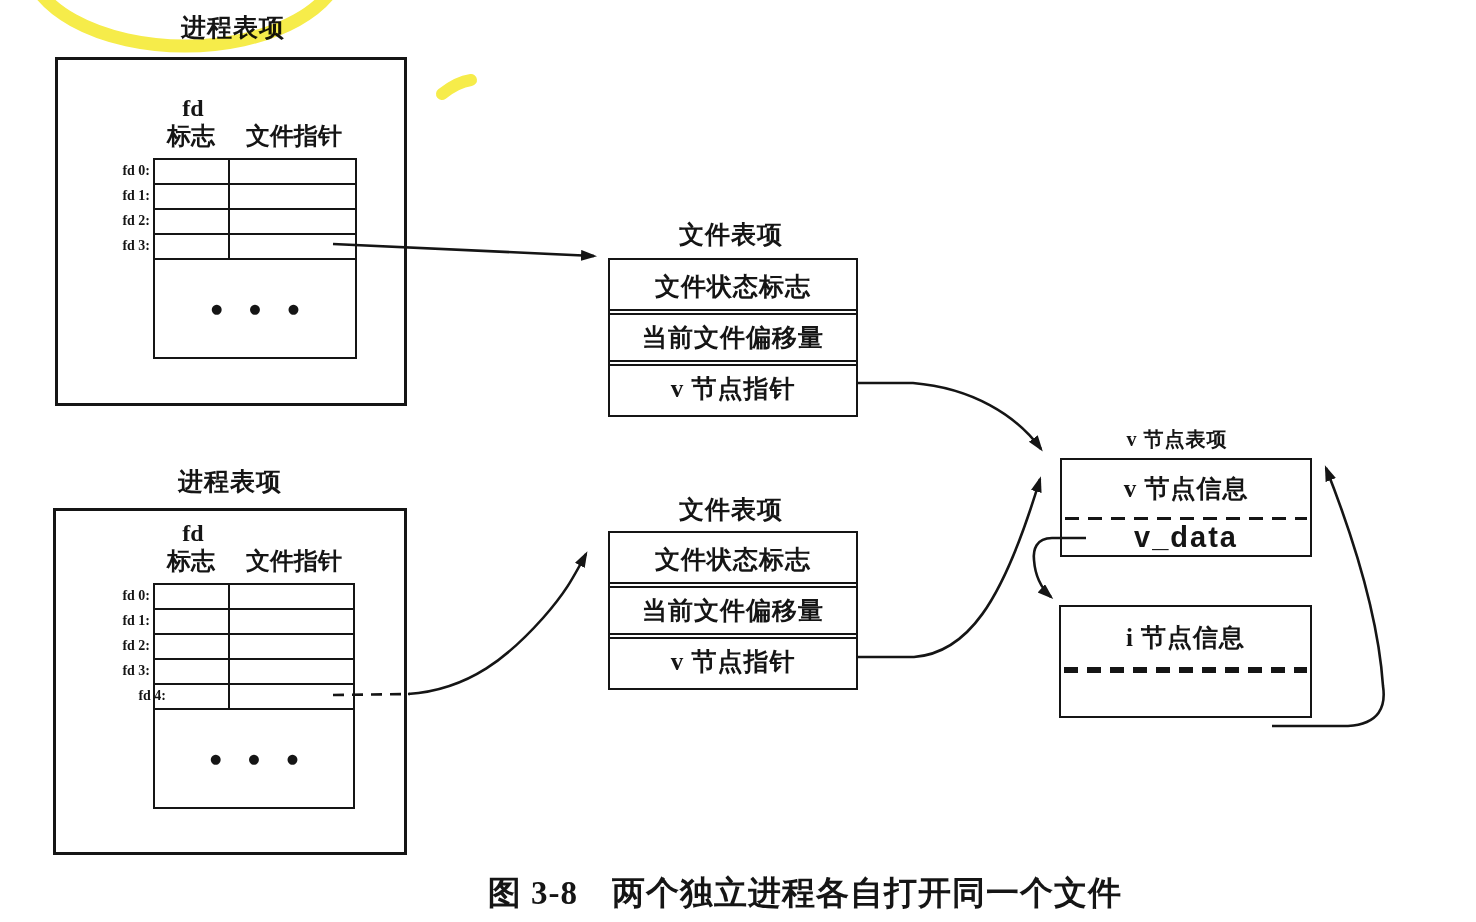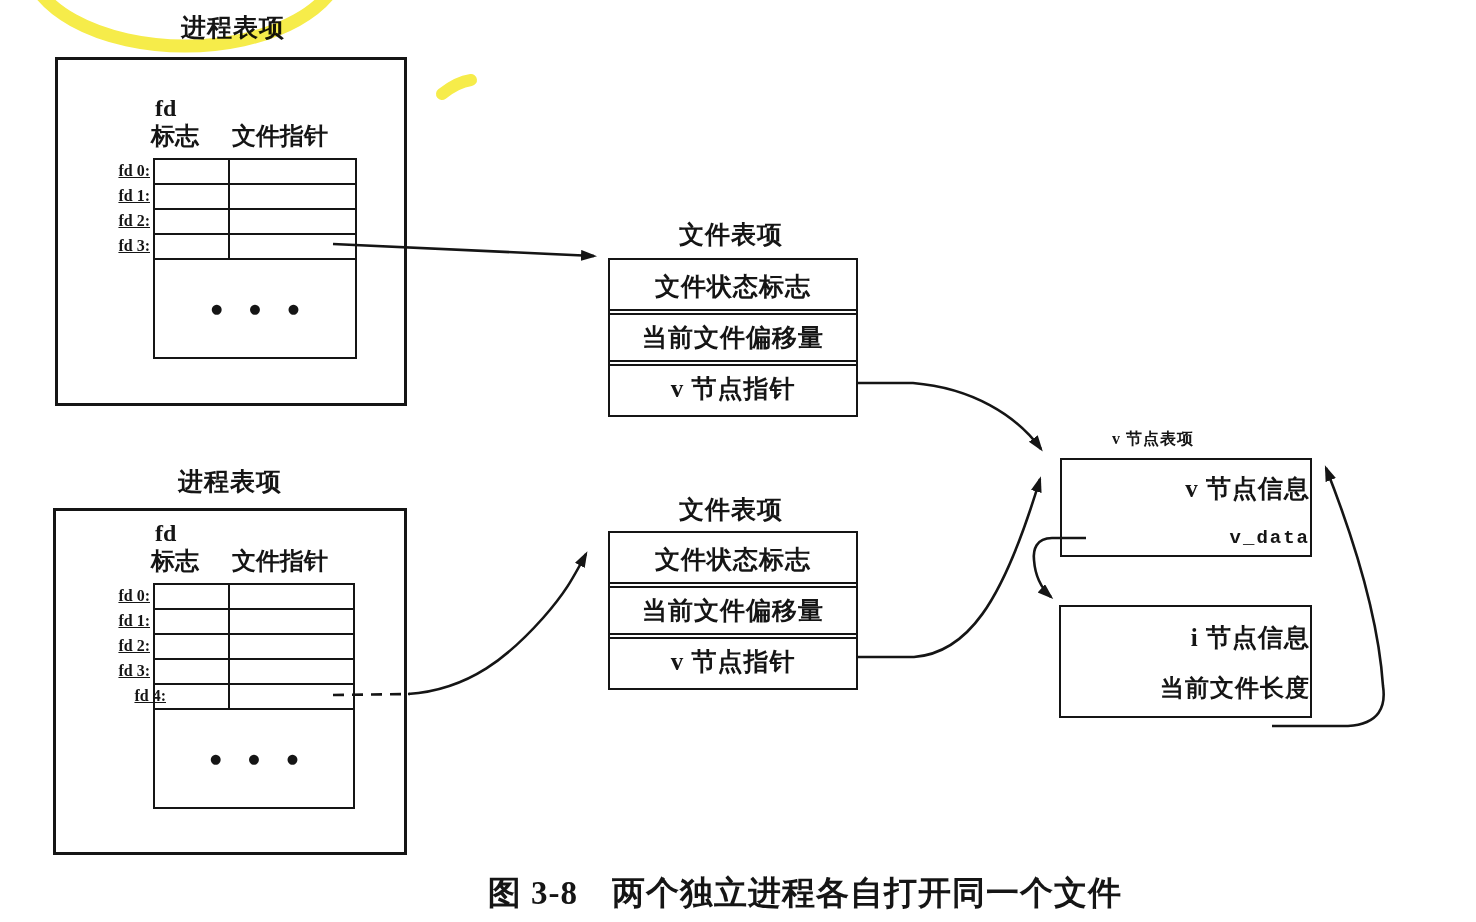--- a/index.html
+++ b/index.html
@@ -23,21 +23,21 @@
     white-space:nowrap;letter-spacing:1px;
   }
   
   .pbox{
     position:absolute;box-sizing:border-box;
     border:3px solid var(--ink);background:transparent;
   }
   
   .hdr{
     position:absolute;box-sizing:border-box;
-    text-align:left;font-weight:700;font-size:24px;line-height:27px;
+    text-align:center;font-weight:700;font-size:24px;line-height:27px;
     white-space:nowrap;
   }
   
   .rowsbox{
     position:absolute;box-sizing:border-box;
     border:2px solid var(--ink);
     display:flex;flex-direction:column;
   }
   .fdrow{flex:1;border-bottom:2px solid var(--ink);}
   .fdrow:last-child{border-bottom:none;}
@@ -46,45 +46,44 @@
     position:absolute;box-sizing:border-box;
     border:2px solid var(--ink);
     display:flex;align-items:center;justify-content:center;
   }
   .dots{
     font-family:"DejaVu Sans",sans-serif;
     font-size:13px;letter-spacing:27px;text-indent:27px;line-height:1;
   }
   .fdlabel{
     position:absolute;box-sizing:border-box;
-    text-align:right;font-weight:700;font-size:16px;line-height:25px;
+    text-align:right;font-weight:700;font-size:14px;line-height:25px;
     white-space:nowrap;
-    text-decoration:underline;
   }
   
   .frow{
     position:absolute;box-sizing:border-box;
     width:250px;height:57px;
     border:2.5px solid var(--ink);
     display:flex;align-items:center;justify-content:center;
     font-weight:700;font-size:25px;white-space:nowrap;letter-spacing:1px;
   }
   
   .nodebox{
     position:absolute;box-sizing:border-box;
     border:2.5px solid var(--ink);
-    display:flex;flex-direction:column;align-items:flex-end;
+    display:flex;flex-direction:column;
   }
   .ncell{
     display:flex;align-items:center;justify-content:center;
     font-weight:700;font-size:25px;white-space:nowrap;letter-spacing:1px;
   }
   .mono{
-    font-family:Liberation Mono, monospace;
-    font-size:19px;letter-spacing:2px;
+    font-family:Liberation Sans, sans-serif;
+    font-size:29px;letter-spacing:2px;
   }
   .dashline{
     height:3px;margin:0 3px;
     background-image:repeating-linear-gradient(to right,var(--ink) 0 14px,transparent 14px 23px);
   }
   .caption{
     position:absolute;box-sizing:border-box;
     text-align:right;font-weight:700;font-size:33px;
     white-space:nowrap;letter-spacing:1px;
   }
@@ -152,31 +151,30 @@
   <div class="btitle" style="left:631px;top:221px;width:200px">文件表项</div>
   <div class="frow" style="left:608px;top:258px">文件状态标志</div>
   <div class="frow" style="left:608px;top:309px">当前文件偏移量</div>
   <div class="frow" style="left:608px;top:360px">v 节点指针</div>
 
   <div class="btitle" style="left:631px;top:496px;width:200px">文件表项</div>
   <div class="frow" style="left:608px;top:531px">文件状态标志</div>
   <div class="frow" style="left:608px;top:582px">当前文件偏移量</div>
   <div class="frow" style="left:608px;top:633px">v 节点指针</div>
 
-  <div class="btitle" style="left:1043px;top:425px;width:220px;font-size:16px">v 节点表项</div>
+  <div class="btitle" style="left:1067px;top:425px;width:220px;font-size:20px">v 节点表项</div>
   <div class="nodebox" style="left:1060px;top:458px;width:252px;height:99px">
     <div class="ncell" style="height:57px">v 节点信息</div>
     <div class="dashline"></div>
     <div class="ncell mono" style="flex:1">v_data</div>
   </div>
 
   <div class="nodebox" style="left:1059px;top:605px;width:253px;height:113px">
     <div class="ncell" style="height:60px">i 节点信息</div>
     <div class="dashline"></div>
-    <div class="ncell" style="height:36px;font-size:24px">当前文件长度</div>
     <div class="dashline"></div>
   </div>
 
   <div class="caption" style="left:322px;top:871px;width:800px">图 3-8　两个独立进程各自打开同一个文件</div>
 
   <svg class="overlay" width="1476" height="922" viewBox="0 0 1476 922">
     <defs>
       <marker id="ah" markerUnits="userSpaceOnUse" markerWidth="20" markerHeight="14" refX="13" refY="5.5" orient="auto">
         <path d="M0,0 L16,5.5 L0,11 Z" fill="currentColor"></path>
       </marker>

